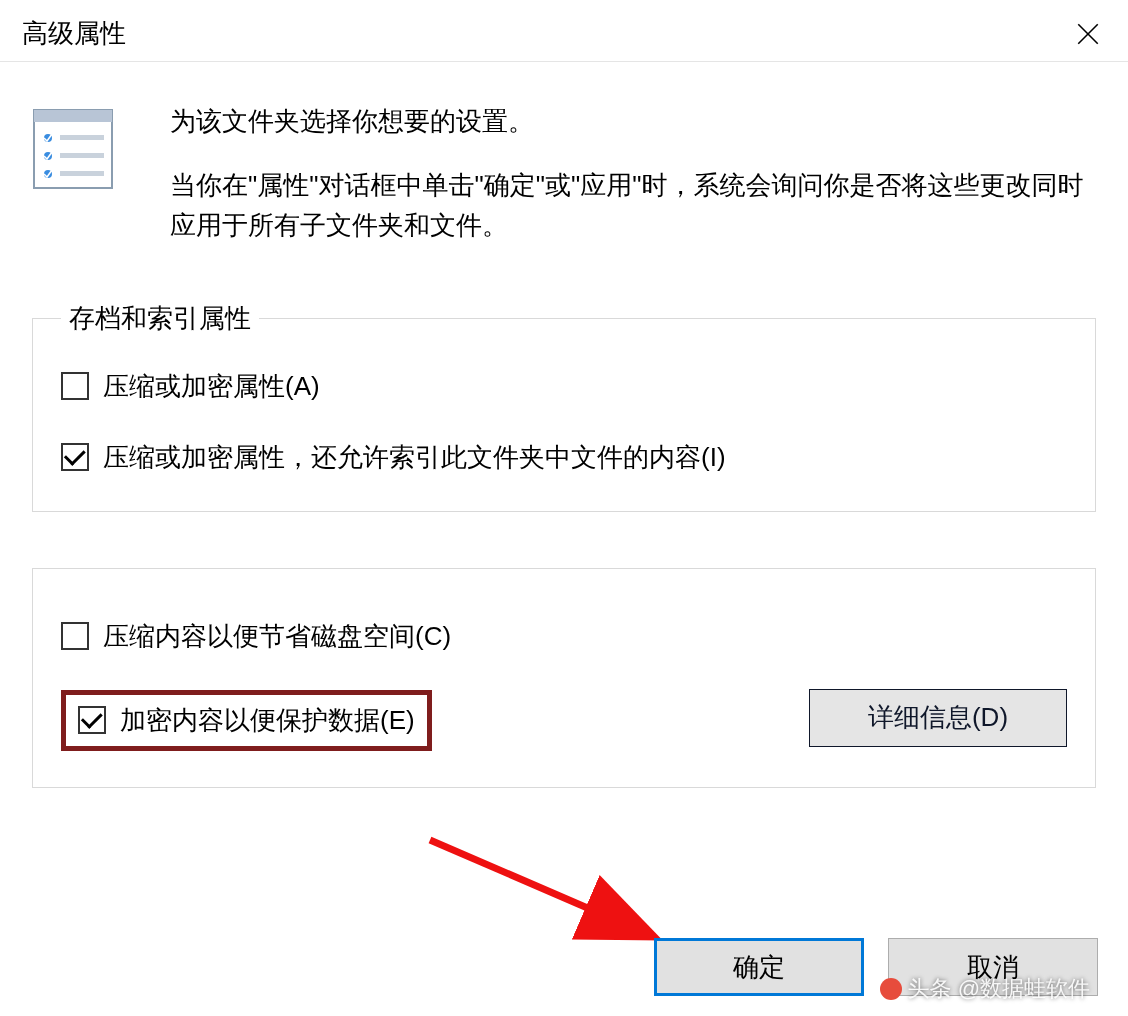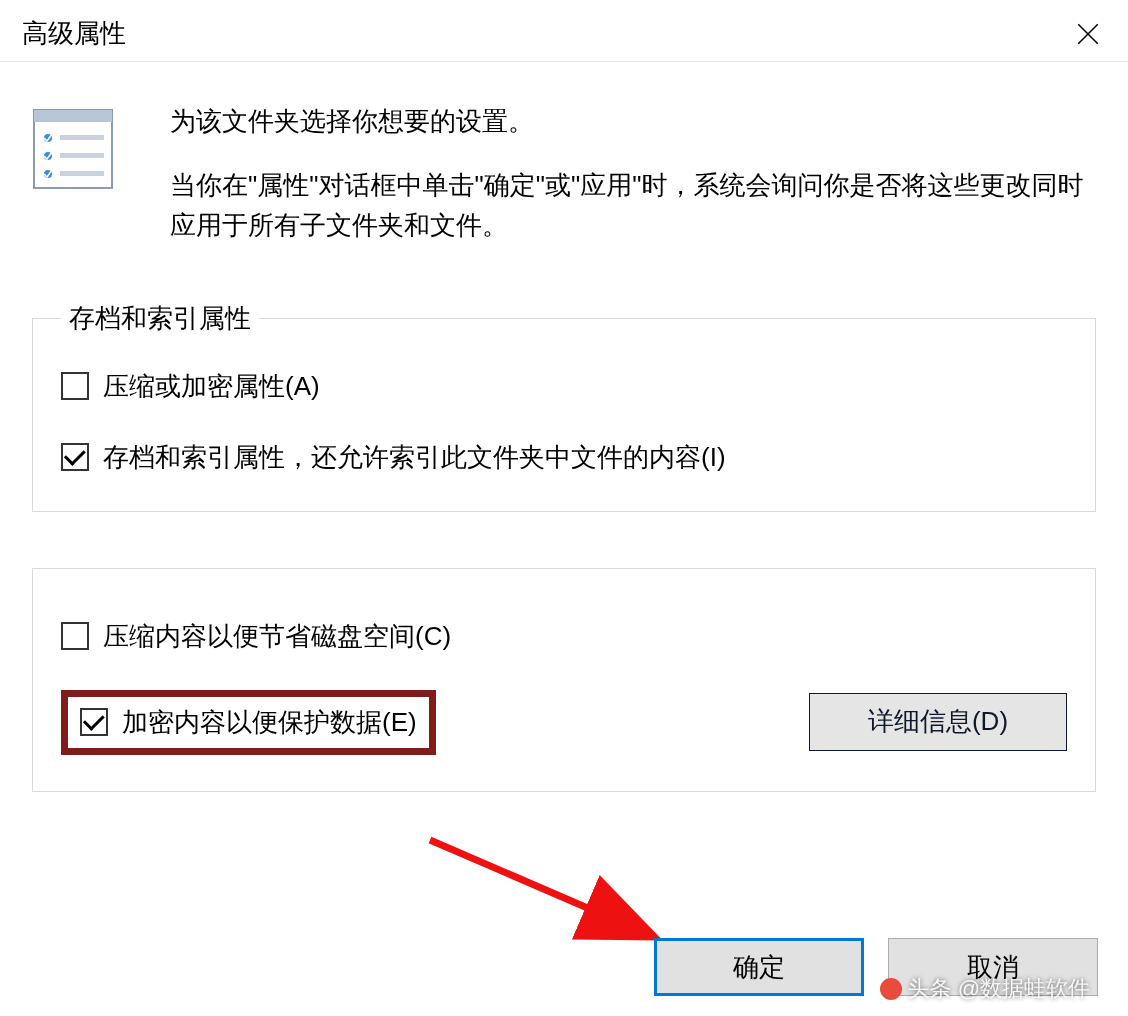--- a/index.html
+++ b/index.html
@@ -103,21 +103,21 @@
       font-size: 26px;
       color: #000;
     }
     .group2-inner {
       display: flex;
       justify-content: space-between;
       align-items: flex-end;
     }
     .group2-left { flex: 1; }
     .highlight-box {
-      border: 7px solid #7f1d1d;
+      border: 5px solid #7f1d1d;
       display: inline-flex;
       align-items: center;
       gap: 14px;
       padding: 8px 12px;
     }
     .details-btn {
       width: 258px;
       height: 58px;
       background: #e5e5e5;
       border: 1px solid #0f172a;
@@ -212,21 +212,21 @@
   </div>
 
   <div class="groupbox">
     <div class="groupbox-title">存档和索引属性</div>
     <div class="checkbox-row">
       <div class="checkbox"></div>
       <span class="checkbox-label">压缩或加密属性(A)</span>
     </div>
     <div class="checkbox-row">
       <div class="checkbox checked"></div>
-      <span class="checkbox-label">存档和索引属性，还允许索引此文件夹中文件的内容(I)</span>
+      <span class="checkbox-label">压缩或加密属性，还允许索引此文件夹中文件的内容(I)</span>
     </div>
   </div>
 
   <div class="groupbox">
     <div class="group2-inner">
       <div class="group2-left">
         <div class="checkbox-row">
           <div class="checkbox"></div>
           <span class="checkbox-label">压缩内容以便节省磁盘空间(C)</span>
         </div>

